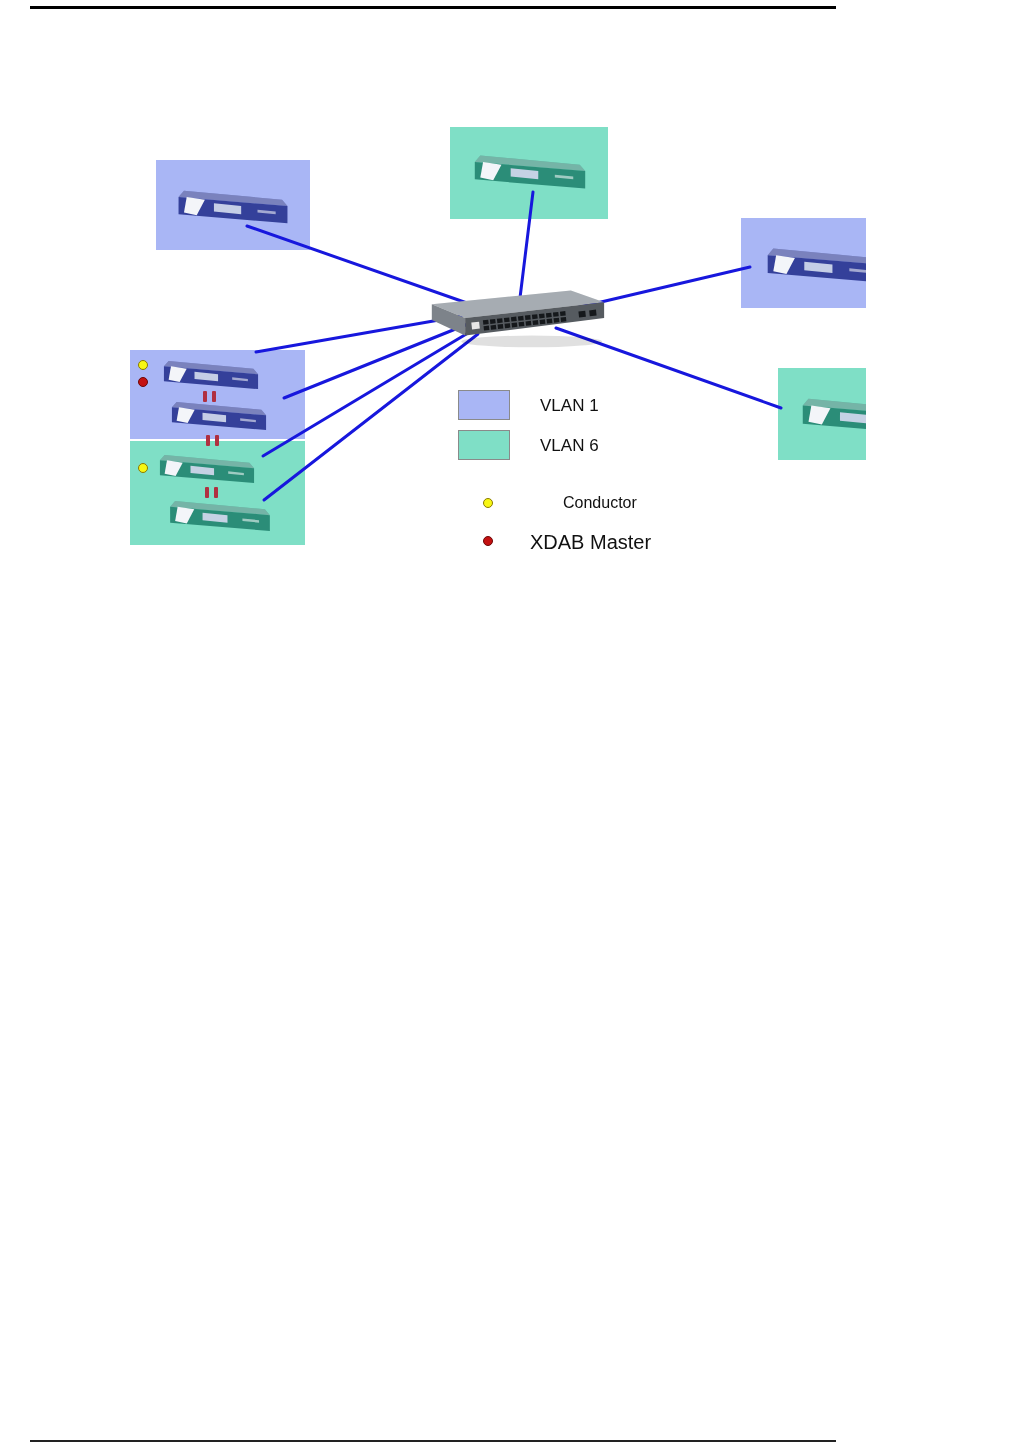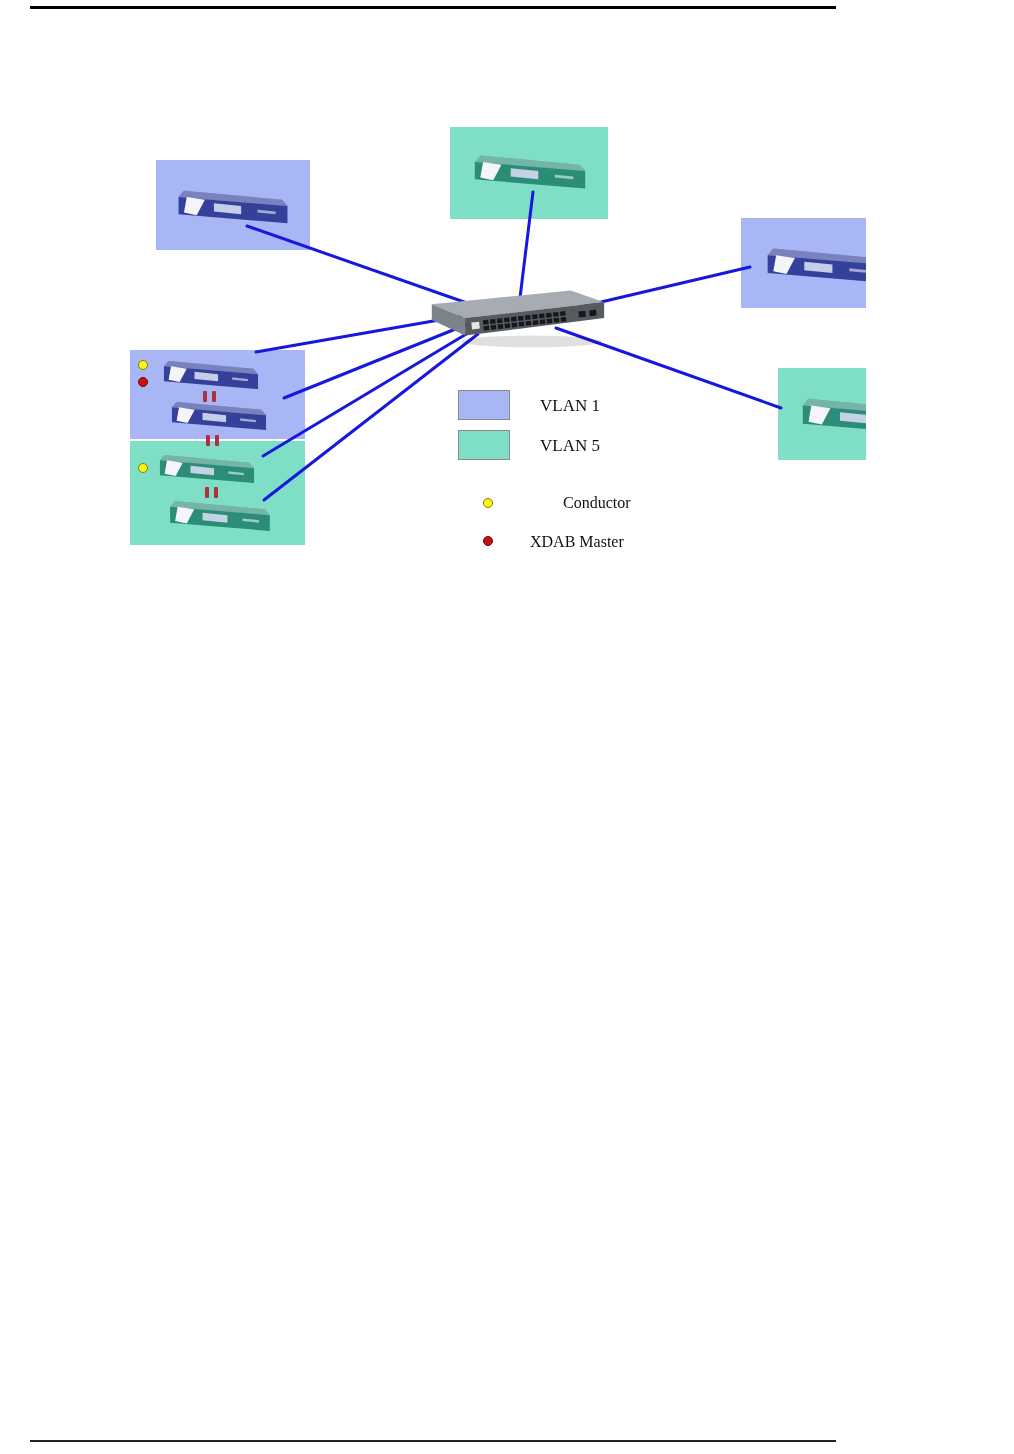--- a/index.html
+++ b/index.html
@@ -1,19 +1,19 @@
 <!DOCTYPE html>
 <html><head>
 <meta charset="utf-8">
 <style>
   * { margin:0; padding:0; box-sizing:border-box; }
   html,body { background:#ffffff; }
   .page {
     position:relative; width:866px; height:1454px; background:#ffffff;
-    font-family:Liberation Serif, serif; color:#111; overflow:hidden;
+    font-family:Liberation Sans, sans-serif; color:#111; overflow:hidden;
   }
   .rule-top    { position:absolute; left:30px; right:30px; top:6px;    height:3px; background:#000; }
   .rule-bottom { position:absolute; left:30px; right:30px; top:1440px; height:2px; background:#222; }
 
   .diagram { position:absolute; inset:0; }
 
   
   .node { position:absolute; z-index:1; }
   .vlan1 { background:#a9b6f5; }
   .vlan2 { background:#7fdfc6; }
@@ -36,21 +36,21 @@
   .switch { position:absolute; left:424px; top:280px; width:186px; height:72px; z-index:3; }
 
   
   .legend-swatch { position:absolute; width:52px; height:30px; border:1px solid #8a8a8a; z-index:4; }
   .legend-swatch.s1 { left:458px; top:390px; }
   .legend-swatch.s2 { left:458px; top:430px; }
   .legend-label { position:absolute; font-size:17px; line-height:20px; color:#111; z-index:4; white-space:nowrap; }
   .lab-vlan1 { left:540px; top:396px; }
   .lab-vlan2 { left:540px; top:436px; }
   .lab-conductor { left:530px; top:493px; font-size:16px;margin-left:33px; }
-  .lab-xdab { left:530px; top:532px; font-size:16px; }
+  .lab-xdab { left:530px; top:532px; font-size:20px; }
 
   
   .dot { position:absolute; width:10px; height:10px; border-radius:50%; z-index:4; }
   .dot.conductor { background:#f7f713; border:1px solid #8a7a00; }
   .dot.xdab      { background:#c41111; border:1px solid #6d0808; }
   .dot.in-box { z-index:2; }
   .dot.d-c1 { left:138px; top:360px; }
   .dot.d-x1 { left:138px; top:377px; }
   .dot.d-c2 { left:138px; top:463px; }
   .dot.leg-c { left:483px; top:498px; }
@@ -203,21 +203,21 @@
     </svg>
 
     <svg class="switch" viewBox="0 0 190 72">
       <use href="#switch-shape"></use>
     </svg>
 
     <div class="legend-swatch s1 vlan1"></div>
     <div class="legend-label lab-vlan1">VLAN 1</div>
 
     <div class="legend-swatch s2 vlan2"></div>
-    <div class="legend-label lab-vlan2">VLAN 5</div>
+    <div class="legend-label lab-vlan2">VLAN 6</div>
 
     <span class="dot conductor leg-c"></span>
     <div class="legend-label lab-conductor">Conductor</div>
 
     <span class="dot xdab leg-x"></span>
     <div class="legend-label lab-xdab">XDAB Master</div>
 
   </div>
 
   <div class="rule-bottom"></div>

